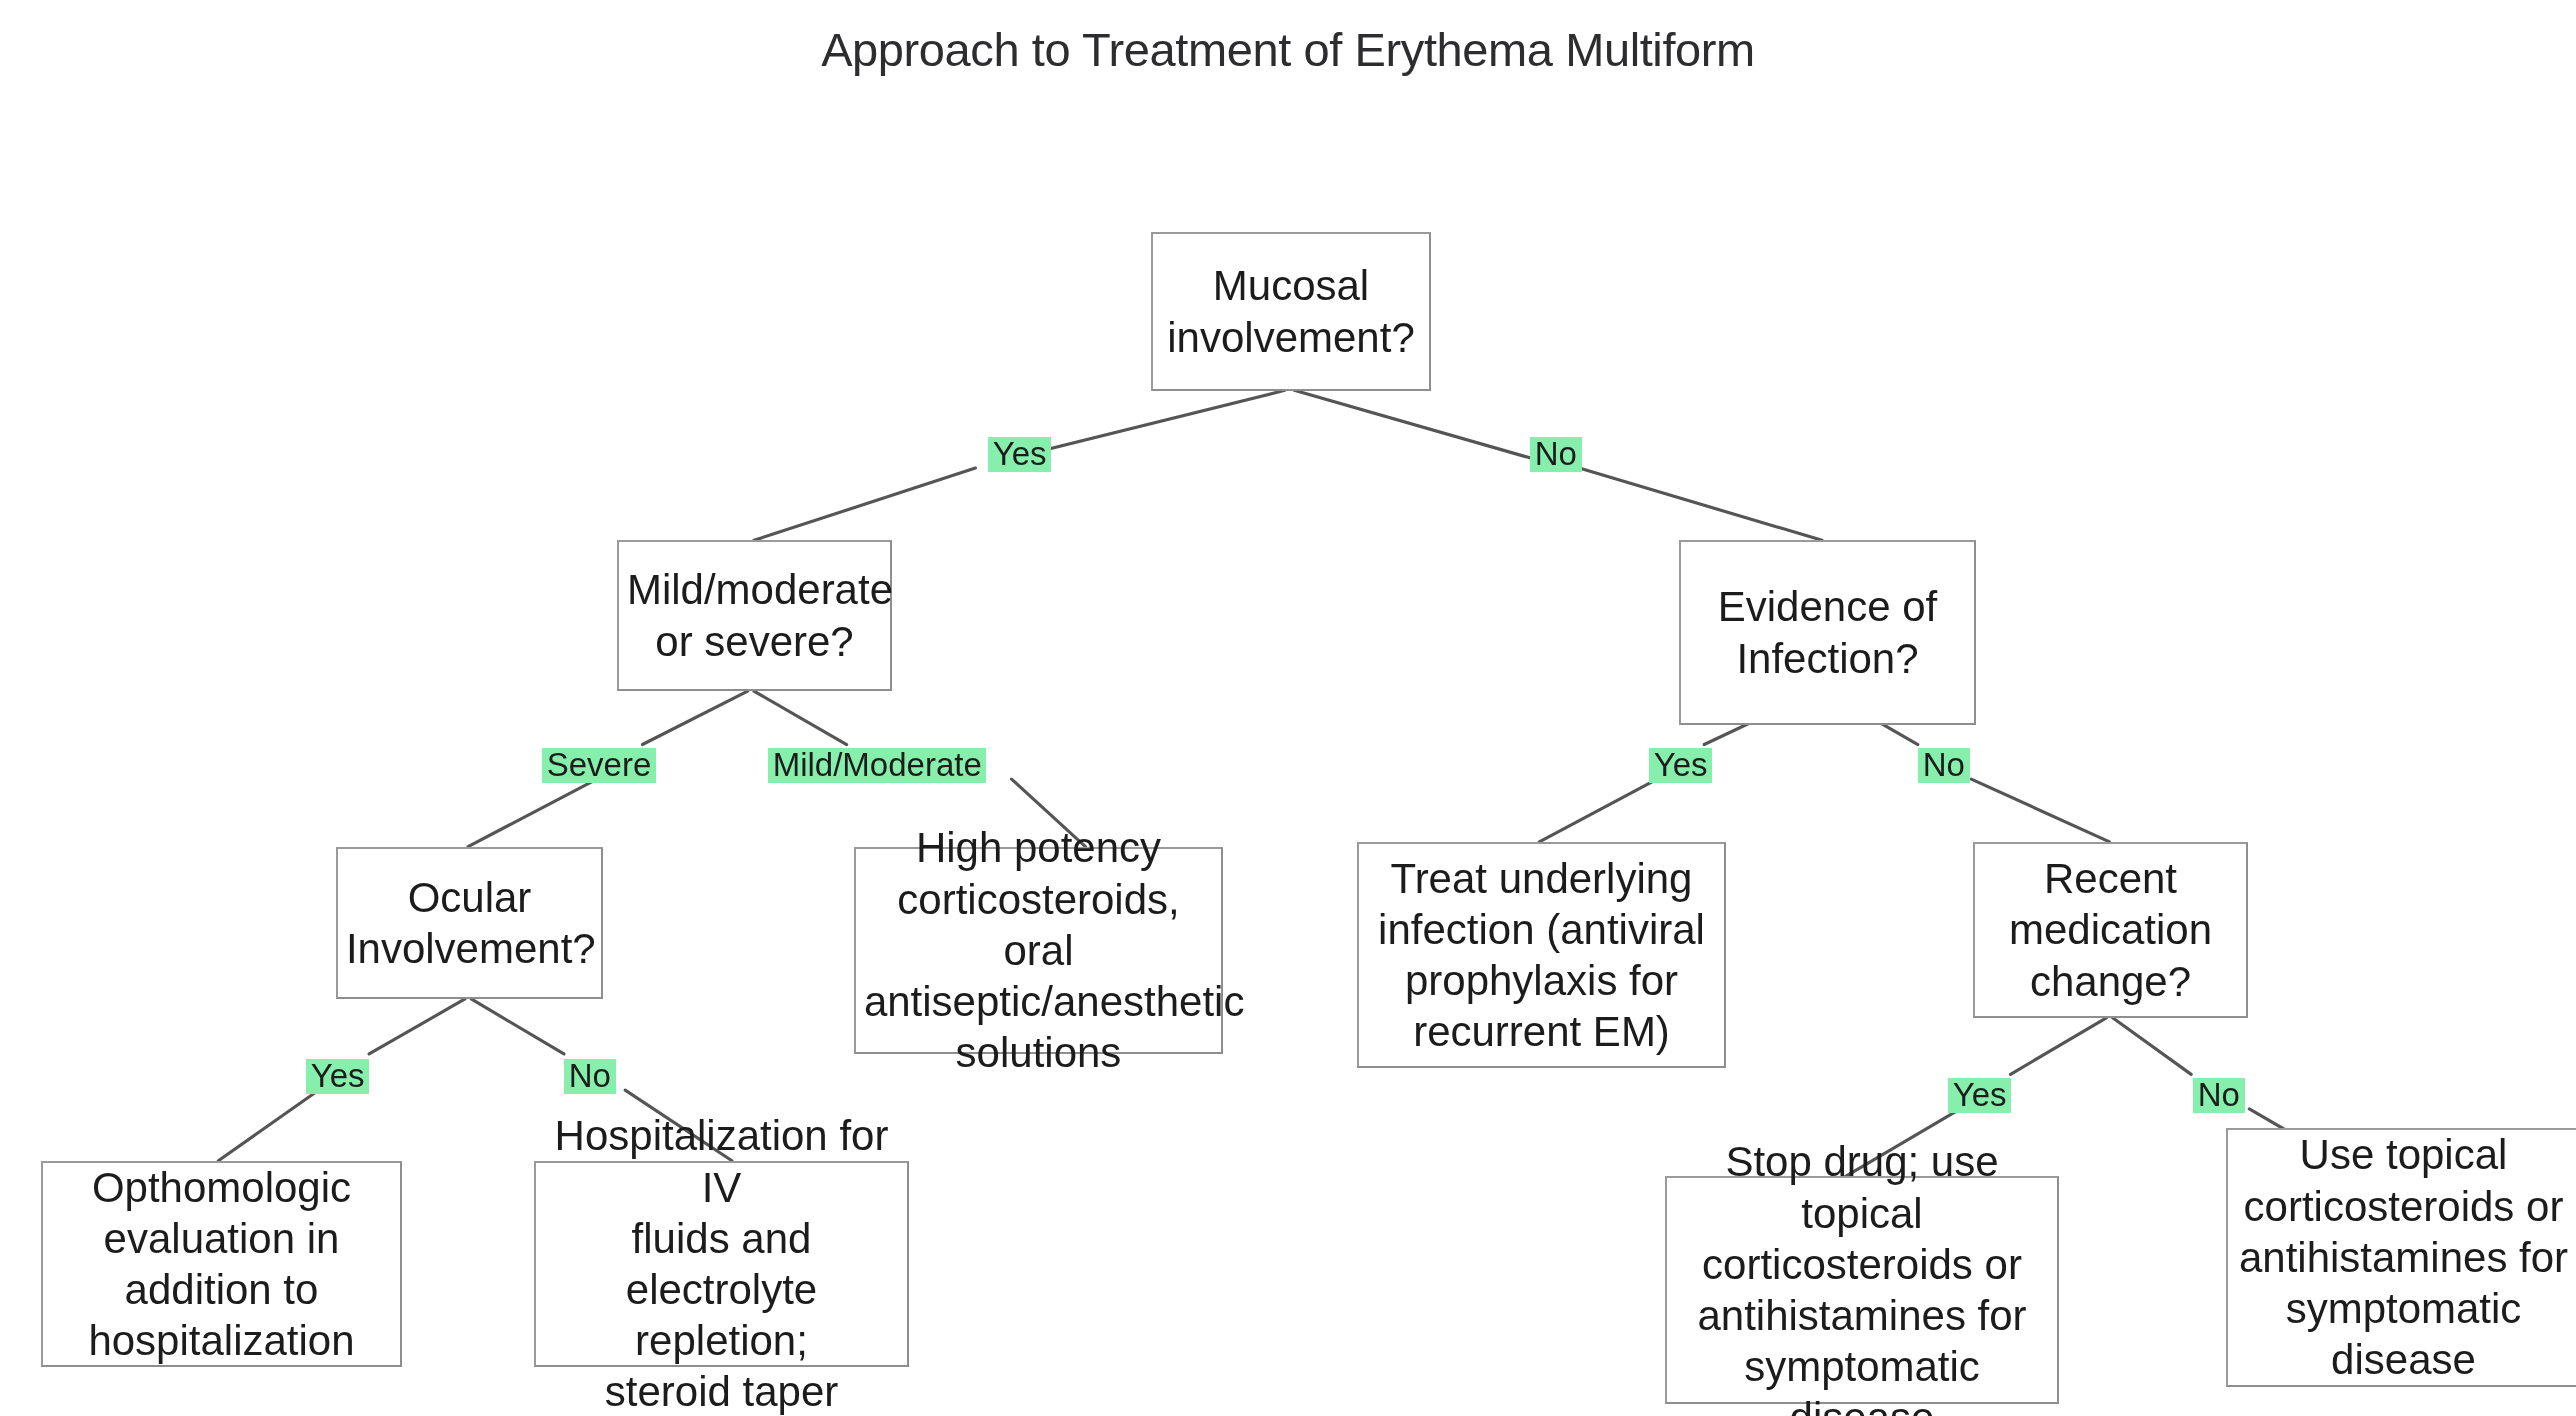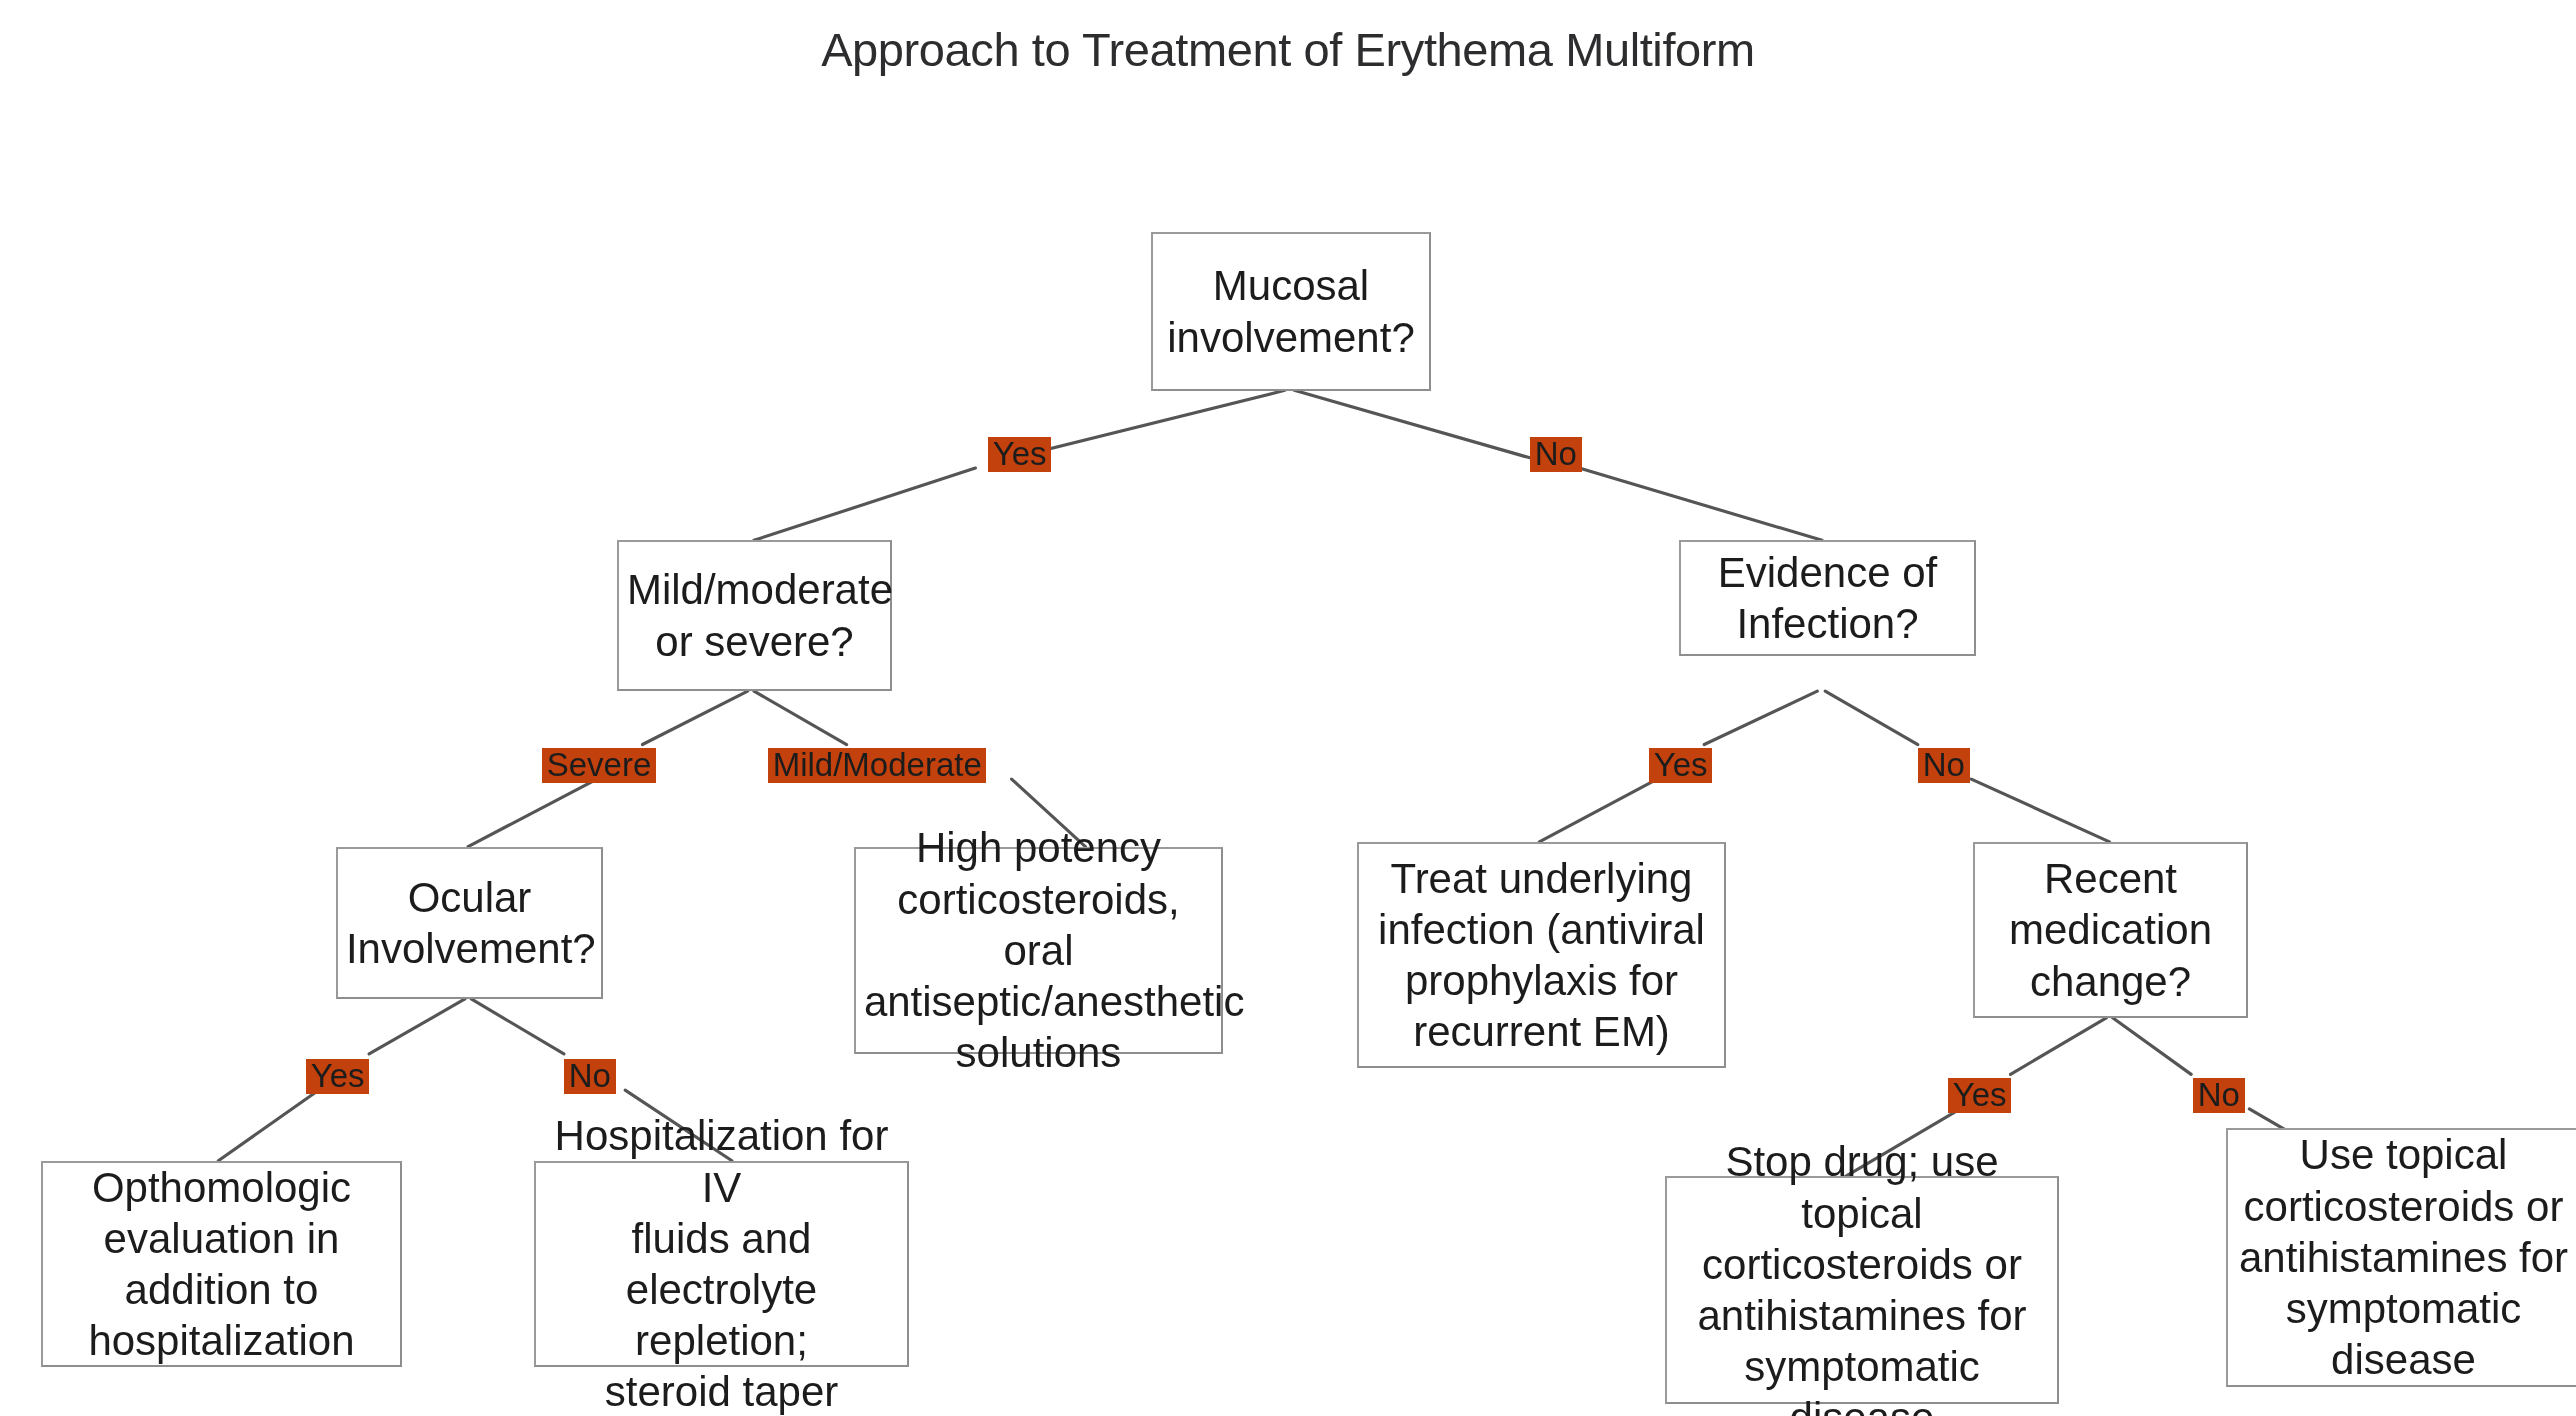--- a/index.html
+++ b/index.html
@@ -59,21 +59,21 @@
   }
   .node .node-text {
     display: block;
     width: 100%;
     white-space: pre-line;
   }
   .edge-label {
     position: absolute;
     font-size: 33px;
     color: #1c1c1c;
-    background: #c2410c;
+    background: #86efac;
     padding: 0 4.7px;
     line-height: 1.05;
     white-space: nowrap;
     z-index: 4;
     font-family: "Liberation Sans", sans-serif;
   }
 </style>
 </head>
 <body>
 
@@ -119,21 +119,21 @@
   <div class="node" style="left:1151px; top:232px; width:280px; height:159px;">
     <span class="node-text">Mucosal
 involvement?</span>
   </div>
 
   <div class="node" style="left:617px; top:540px; width:275px; height:151px;">
     <span class="node-text">Mild/moderate
 or severe?</span>
   </div>
 
-  <div class="node" style="left:1679px; top:540px; width:297px; height:116px;align-items:center;">
+  <div class="node" style="left:1679px; top:540px; width:297px; height:185px;align-items:center;">
     <span class="node-text">Evidence of
 Infection?</span>
   </div>
 
   <div class="node" style="left:336px; top:847px; width:267px; height:152px;">
     <span class="node-text">Ocular
 Involvement?</span>
   </div>
 
   <div class="node" style="left:854px; top:847px; width:369px; height:207px;">

